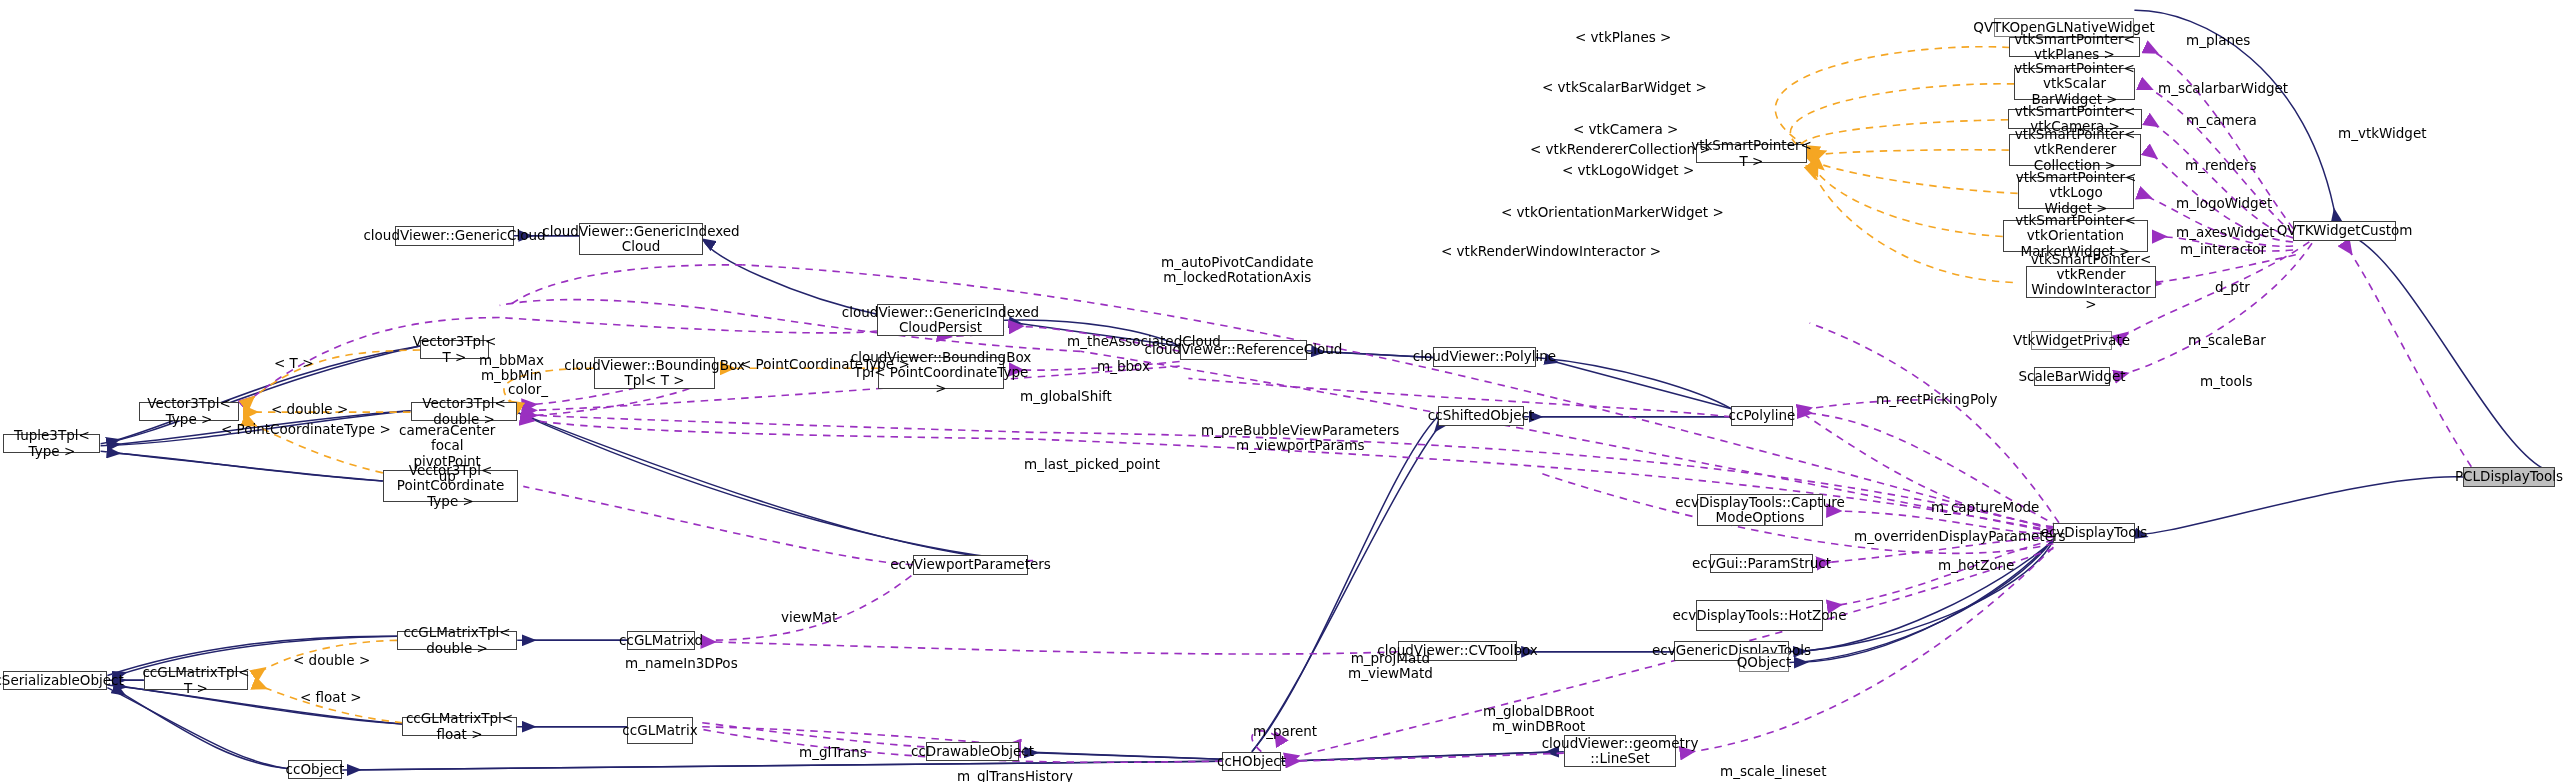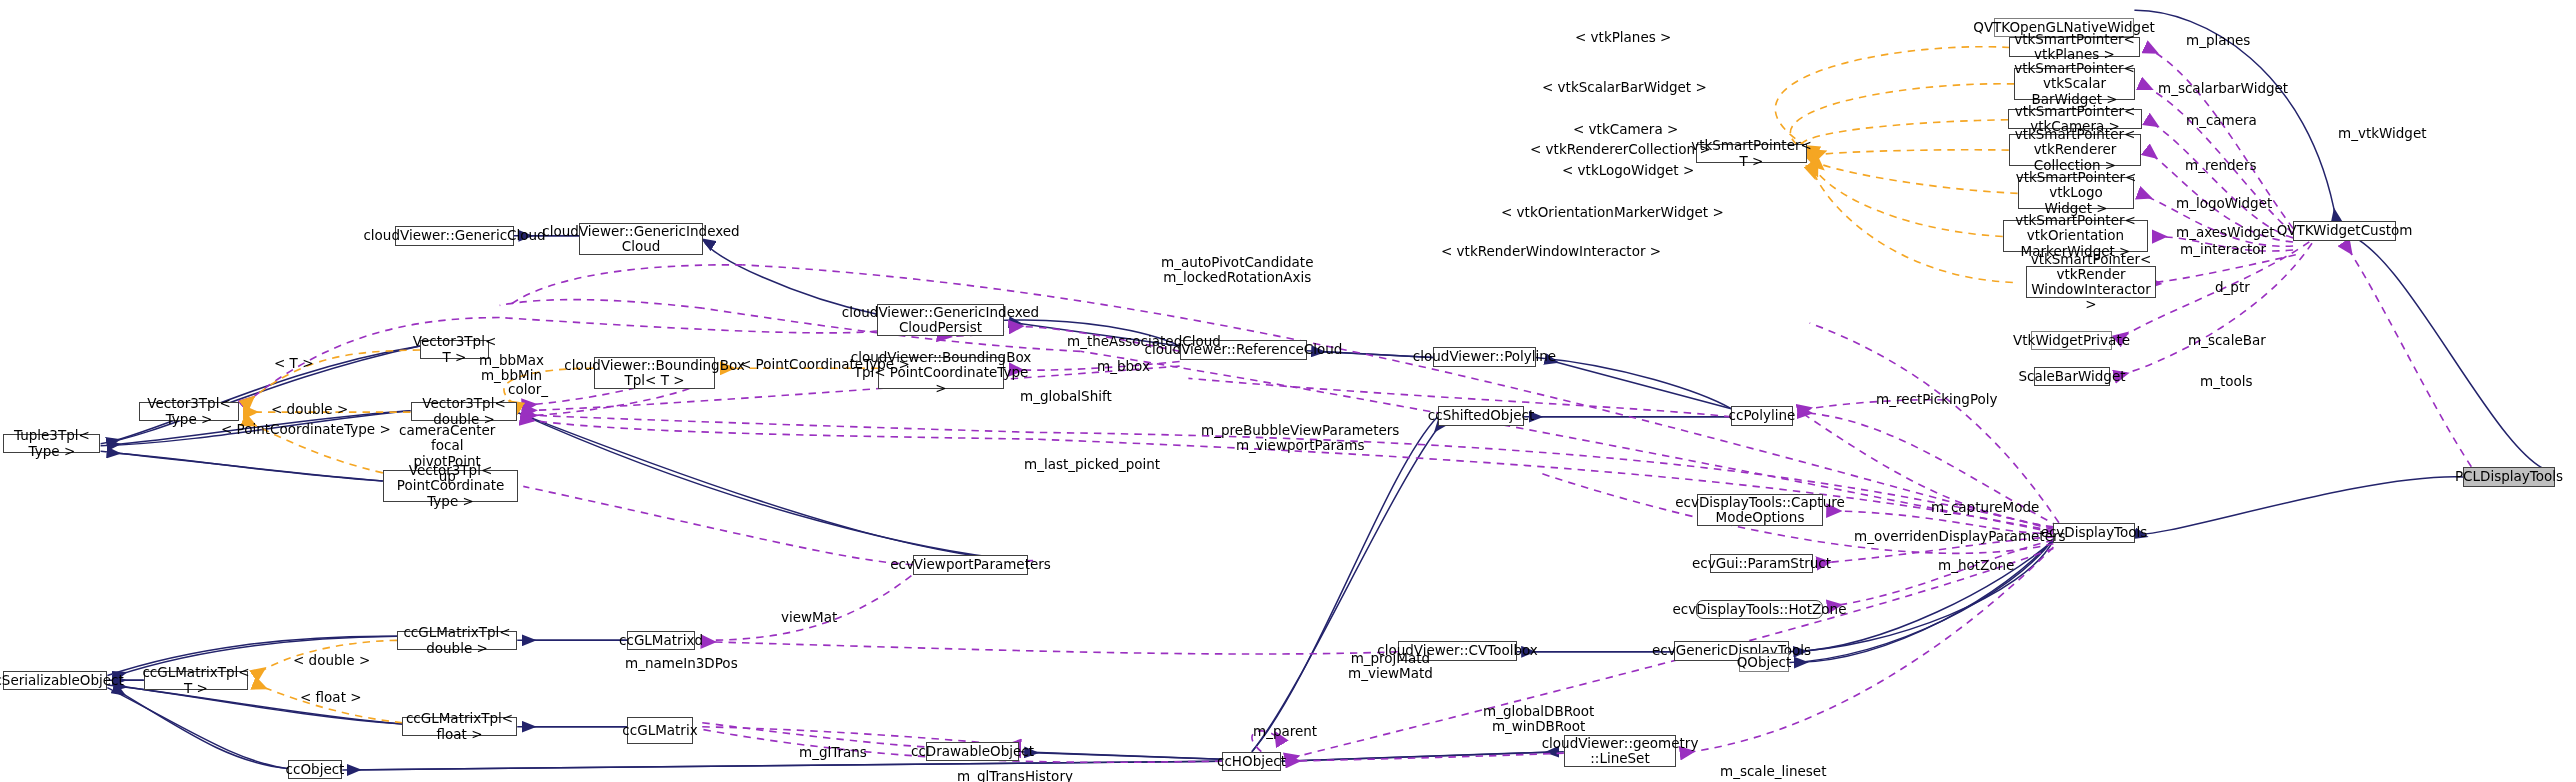--- a/index.html
+++ b/index.html
@@ -230,21 +230,21 @@
       <div class="node" style="left: 288px; top: 760px; width: 54px; height: 19px;">ccObject</div>
       <div class="node" style="left: 926px; top: 742px; width: 93px; height: 19px;">ccDrawableObject</div>
       <div class="node" style="left: 1222px; top: 752px; width: 59px; height: 19px;">ccHObject</div>
       <div class="node" style="left: 1398px; top: 641px; width: 119px; height: 20px;">cloudViewer::CVToolbox</div>
       <div class="node" style="left: 1674px; top: 641px; width: 115px; height: 20px;">ecvGenericDisplayTools</div>
       <div class="node" style="left: 1564px; top: 735px; width: 112px; height: 32px;">cloudViewer::geometry
 ::LineSet</div>
       <div class="node" style="left: 1697px; top: 494px; width: 126px; height: 32px;">ecvDisplayTools::Capture
 ModeOptions</div>
       <div class="node" style="left: 1710px; top: 554px; width: 103px; height: 19px;">ecvGui::ParamStruct</div>
-      <div class="node" style="left: 1696px; top: 600px; width: 127px; height: 19px; border-radius: 7px;">ecvDisplayTools::HotZone</div>
+      <div class="node" style="left: 1696px; top: 600px; width: 127px; height: 31px;">ecvDisplayTools::HotZone</div>
       <div class="node thin" style="left: 1739px; top: 653px; width: 50px; height: 19px;">QObject</div>
       <div class="node" style="left: 2053px; top: 523px; width: 82px; height: 20px;">ecvDisplayTools</div>
     </div>
   <div id="labellayer">
       <div class="edgelabel" style="left: 1575px; top: 30px;">&lt; vtkPlanes &gt;</div>
       <div class="edgelabel" style="left: 1542px; top: 80px;">&lt; vtkScalarBarWidget &gt;</div>
       <div class="edgelabel" style="left: 1573px; top: 122px;">&lt; vtkCamera &gt;</div>
       <div class="edgelabel" style="left: 1530px; top: 142px;">&lt; vtkRendererCollection &gt;</div>
       <div class="edgelabel" style="left: 1562px; top: 163px;">&lt; vtkLogoWidget &gt;</div>
       <div class="edgelabel" style="left: 1501px; top: 205px;">&lt; vtkOrientationMarkerWidget &gt;</div>

